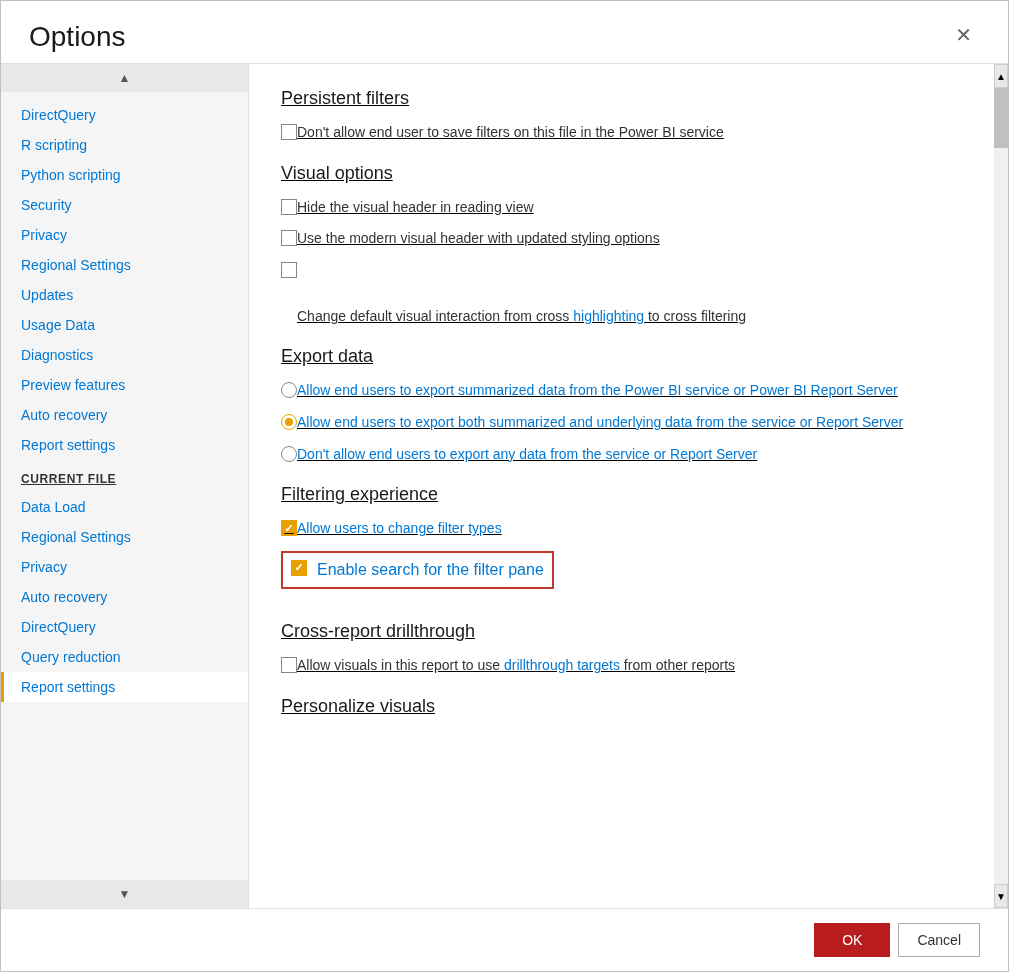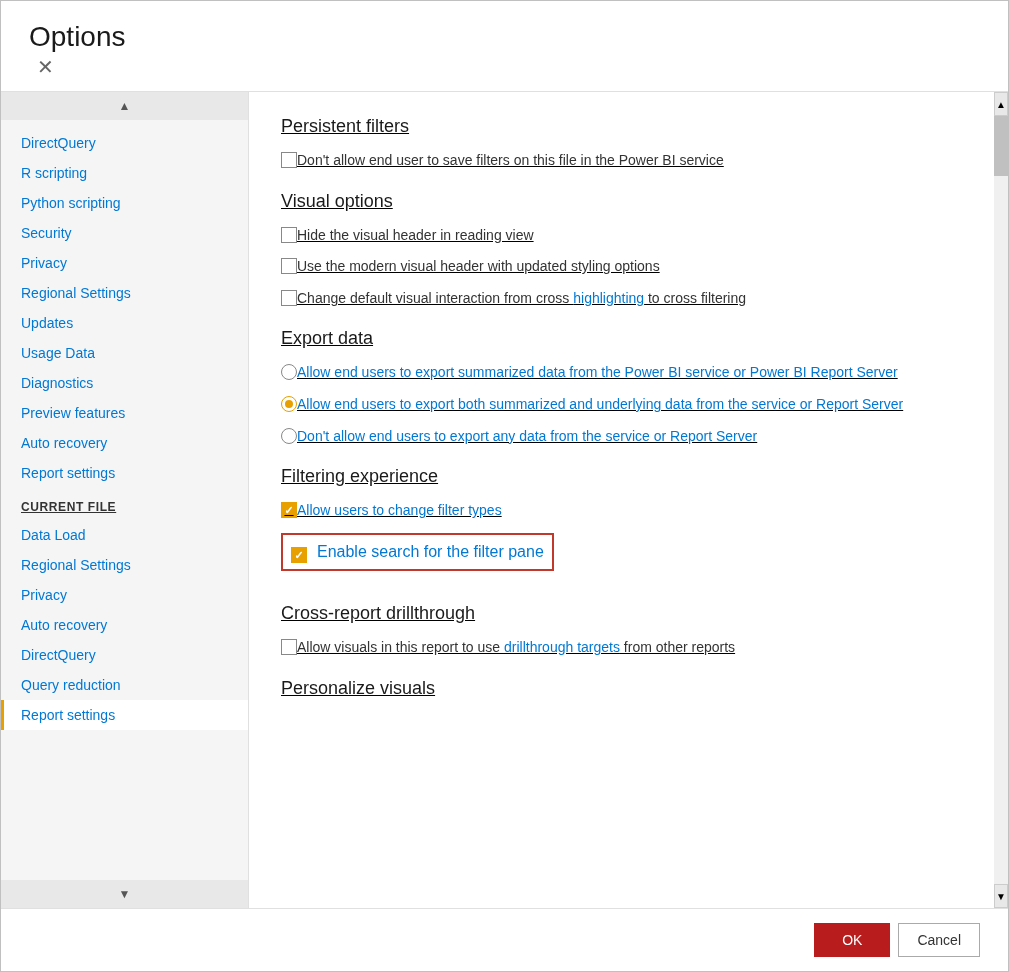--- a/index.html
+++ b/index.html
@@ -19,21 +19,20 @@
       box-shadow: 2px 2px 10px rgba(0,0,0,0.3);
       display: flex;
       flex-direction: column;
       position: relative;
     }
     .dialog-header {
       padding: 20px 28px 10px 28px;
       display: flex;
       justify-content: space-between;
       align-items: flex-start;
-      flex-direction: column;
     }
     .dialog-title {
       font-size: 28px;
       font-weight: 300;
       color: #1a1a1a;
     }
     .close-btn {
       background: none;
       border: none;
       font-size: 20px;
@@ -169,21 +168,21 @@
       background: #e8a000;
     }
     .option-text {
       line-height: 1.4;
     }
     .link-text { color: #0078d4; }
     .highlighted-row {
       border: 2px solid #c0392b;
       padding: 6px 8px;
       display: inline-flex;
-      align-items: flex-end;
+      align-items: flex-start;
       gap: 10px;
       margin-bottom: 12px;
     }
     .dialog-footer {
       padding: 14px 28px;
       display: flex;
       justify-content: flex-end;
       gap: 8px;
       border-top: 1px solid #e0e0e0;
     }
@@ -268,21 +267,21 @@
           <div class="option-row">
             <div class="checkbox-box"></div>
             <span class="option-text" style="color:#333;">Hide the visual header in reading view</span>
           </div>
           <div class="option-row">
             <div class="checkbox-box"></div>
             <span class="option-text" style="color:#333;">Use the modern visual header with updated styling options</span>
           </div>
           <div class="option-row">
             <div class="checkbox-box"></div>
-            <span class="option-text" style="color:#333;">Change default visual interaction from cross <span class="link-text">highlighting</span> to cross filtering</span>
+            <span class="option-text" style="color:#333;margin-top:46px;">Change default visual interaction from cross <span class="link-text">highlighting</span> to cross filtering</span>
           </div>
 
           <div class="section-title">Export data</div>
           <div class="option-row">
             <div class="radio-circle"></div>
             <span class="option-text" style="color:#0078d4;">Allow end users to export summarized data from the Power BI service or Power BI Report Server</span>
           </div>
           <div class="option-row">
             <div class="radio-circle selected"></div>
             <span class="option-text" style="color:#0078d4;">Allow end users to export both summarized and underlying data from the service or Report Server</span>

